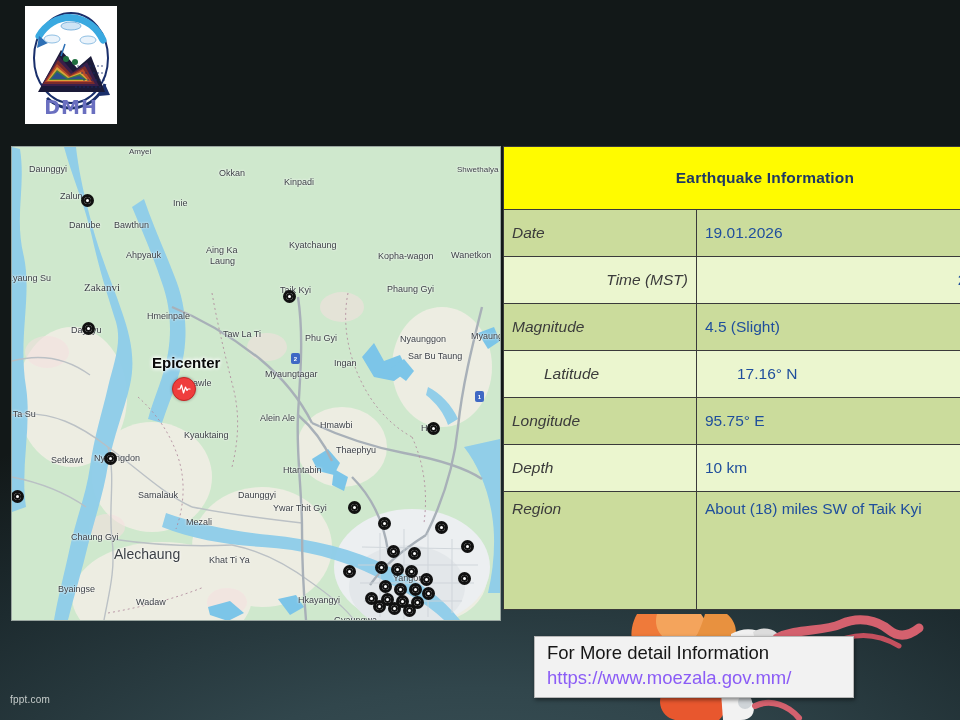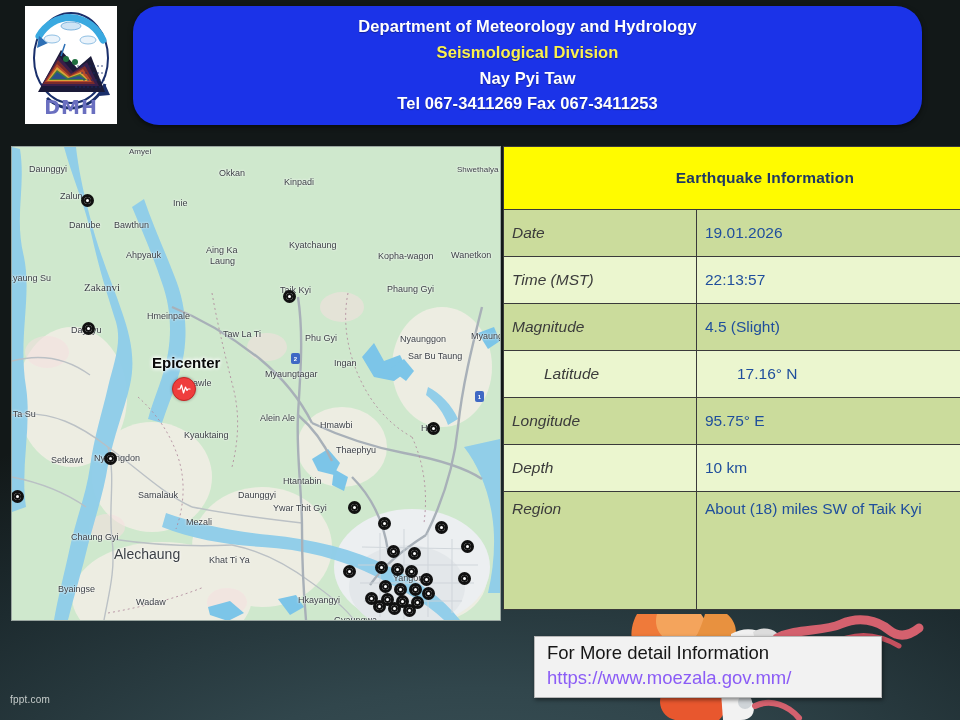--- a/index.html
+++ b/index.html
@@ -87,33 +87,33 @@
     font-size:18px;font-weight:bold;text-align:center;
     height:62px;padding:0 !important;
     letter-spacing:.2px;
   }
   .k{width:144px;color:#3b3b3b;background:#cbdc9c;}
   .v{color:#1f4e9c;background:#cbdc9c;}
   tr.alt .k,tr.alt .v{background:#ebf6cf;}
   td.k{font-size:15.5px;font-style:italic;}
   td.v{font-size:15.5px;}
   .row-date td{height:34px;}
-  .row-time td{height:34px;}
+  .row-time td{height:34px;text-align:right;}
   .row-mag td{height:34px;}
   .row-lat td{height:34px;padding-left:40px;}
   .row-lon td{height:34px;}
   .row-dep td{height:34px;}
   .row-reg td{height:103px;vertical-align:top;padding-top:8px;}
   
   .bottom-graphic{
     position:absolute;left:627px;top:614px;width:300px;height:106px;
     overflow:hidden;pointer-events:none;
   }
   .info-box{
-    position:absolute;left:534px;top:636px;width:348px;height:62px;
+    position:absolute;left:534px;top:636px;width:320px;height:62px;
     background:#f2f2f2;border:1px solid #b7b7b7;
     box-shadow:1px 2px 4px rgba(0,0,0,.45);
     padding:4px 10px 0 12px;box-sizing:border-box;
   }
   .ib-l1{font-size:18.5px;color:#161616;line-height:1.35;white-space:nowrap;}
   .ib-l2{font-size:18.5px;color:#8b5cf6;line-height:1.35;white-space:nowrap;}
   .watermark{
     position:absolute;left:10px;top:694px;
     font-size:10px;color:#c7cdcb;letter-spacing:.2px;
   }
@@ -146,26 +146,20 @@
         <line x1="58" y1="74" x2="80" y2="74"></line>
         <line x1="50" y1="81" x2="80" y2="81"></line>
       </g>
       <line x1="40" y1="38" x2="36" y2="50" stroke="#2d6fb5" stroke-width="1.5"></line>
       <circle cx="41" cy="53" r="3" fill="#1f6f3f"></circle>
       <circle cx="50" cy="56" r="3" fill="#1f6f3f"></circle>
       <text x="46" y="108" text-anchor="middle" font-family="DejaVu Sans, sans-serif" font-size="19" font-weight="bold" fill="#6a6fc0" letter-spacing="1">DMH</text>
     </svg>
   </div>
 
-  <div class="hdr-bar">
-    <div class="hdr-line">Department of Meteorology and Hydrology</div>
-    <div class="hdr-line accent">Seismological Division</div>
-    <div class="hdr-line">Nay Pyi Taw</div>
-    <div class="hdr-line">Tel 067-3411269 Fax 067-3411253</div>
-  </div>
 
   <div class="map-frame">
     <svg class="map-svg" viewBox="0 0 488 473">
       <rect x="0" y="0" width="488" height="473" fill="#cfe8cd"></rect>
 
       <g fill="#f3efe6" opacity=".85">
         <ellipse cx="60" cy="250" rx="55" ry="70"></ellipse>
         <ellipse cx="140" cy="330" rx="60" ry="55"></ellipse>
         <ellipse cx="250" cy="400" rx="70" ry="60"></ellipse>
         <ellipse cx="150" cy="450" rx="90" ry="55"></ellipse>
@@ -284,21 +278,21 @@
         <div class="map-label" style="left: 248px; top: 266px; font-size: 9px;">Alein Ale</div>
         <div class="map-label" style="left: 308px; top: 273px; font-size: 9px;">Hmawbi</div>
         <div class="map-label" style="left: 409px; top: 276px; font-size: 9px;">Hle</div>
         <div class="map-label" style="left: -9px; top: 262px; font-size: 9px;">In Ta Su</div>
         <div class="map-label" style="left: 172px; top: 283px; font-size: 9px;">Kyauktaing</div>
         <div class="map-label" style="left: 324px; top: 298px; font-size: 9px;">Thaephyu</div>
         <div class="map-label" style="left: 39px; top: 308px; font-size: 9px;">Setkawt</div>
         <div class="map-label" style="left: 82px; top: 306px; font-size: 9px;">Nyaungdon</div>
         <div class="map-label" style="left: 226px; top: 343px; font-size: 9px;">Daunggyi</div>
         <div class="map-label" style="left: 126px; top: 343px; font-size: 9px;">Samalauk</div>
-        <div class="map-label" style="left: 271px; top: 329px; font-size: 9px;">Htantabin</div>
+        <div class="map-label" style="left: 271px; top: 318px; font-size: 9px;">Htantabin</div>
         <div class="map-label" style="left: 261px; top: 356px; font-size: 9px;">Ywar Thit Gyi</div>
         <div class="map-label" style="left: 102px; top: 367px; font-size: 14px; margin-top: 32px;">Alechaung</div>
         <div class="map-label" style="left: 174px; top: 370px; font-size: 9px;">Mezali</div>
         <div class="map-label" style="left: 59px; top: 385px; font-size: 9px;">Chaung Gyi</div>
         <div class="map-label" style="left: 197px; top: 408px; font-size: 9px;">Khat Ti Ya</div>
         <div class="map-label" style="left: 381px; top: 426px; font-size: 9px;">Yangon</div>
         <div class="map-label" style="left: 46px; top: 437px; font-size: 9px;">Byaingse</div>
         <div class="map-label" style="left: 124px; top: 450px; font-size: 9px;">Wadaw</div>
         <div class="map-label" style="left: 286px; top: 448px; font-size: 9px;">Hkayangyi</div>
         <div class="map-label" style="left: 322px; top: 468px; font-size: 9px;">Gyaungwa</div>

